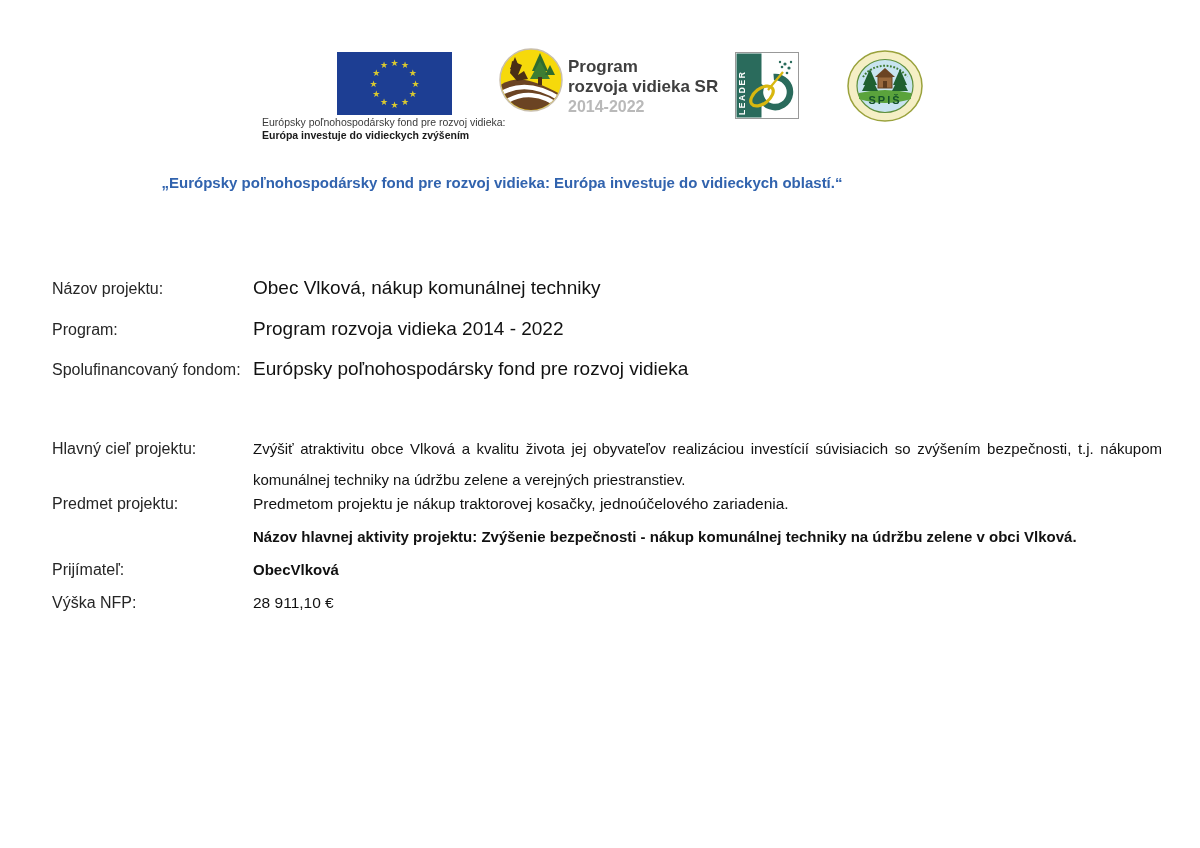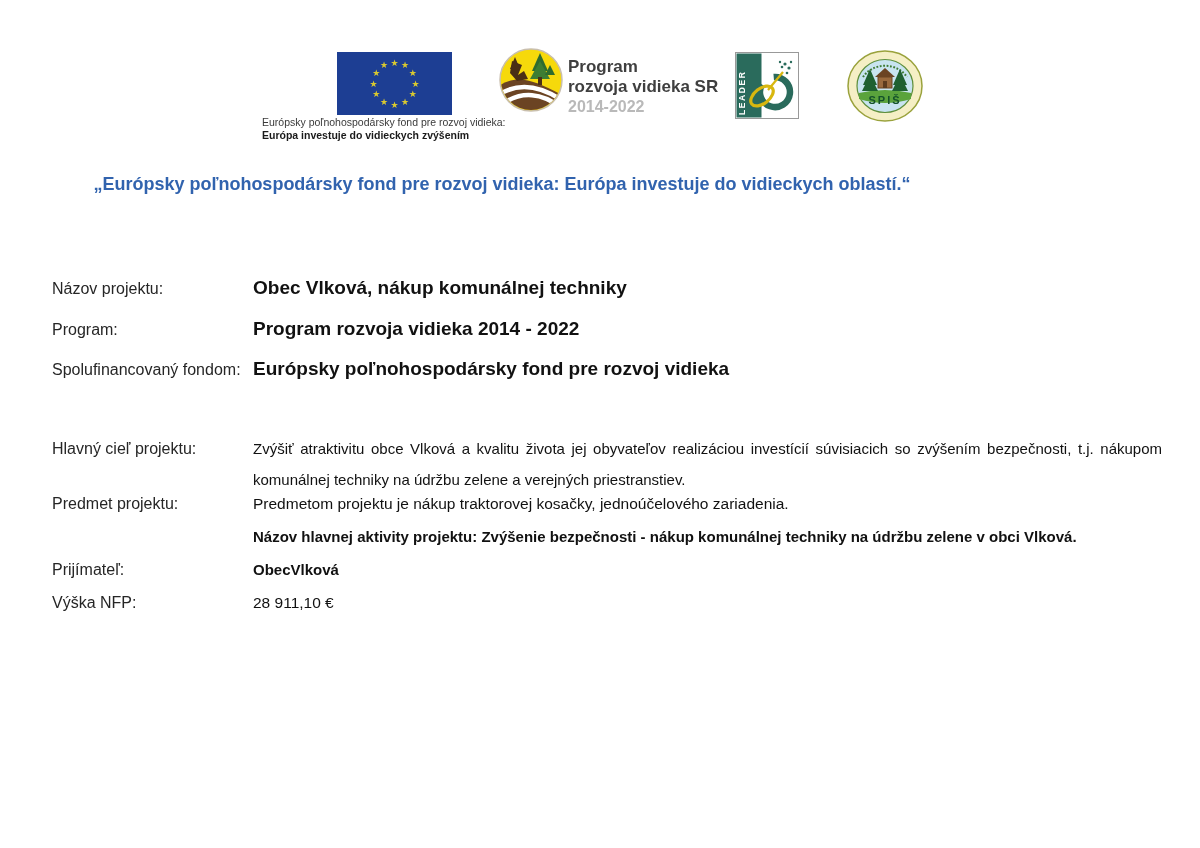--- a/index.html
+++ b/index.html
@@ -15,27 +15,27 @@
   .eu-caption .cap2{font-size:10.5px;line-height:13px;font-weight:bold;color:#1a1a1a;}
   .prv-icon{position:absolute;left:498px;top:47px;}
   .prv-text{position:absolute;left:568px;top:57px;}
   .prv-text .t1,.prv-text .t2{font-size:17px;font-weight:bold;color:var(--text-gray,#3f3f3f);line-height:20px;}
   .prv-text .t3{font-size:16px;color:var(--years-gray,#b9b9b9);line-height:19px;font-weight:bold;}
   .leader-icon{position:absolute;left:735px;top:52px;}
   .spis-icon{position:absolute;left:846px;top:49px;}
   
   .subtitle{
     position:absolute;left:0;top:174px;width:1004px;text-align:center;
-    font-size:18px;font-weight:bold;color:var(--subtitle-blue,#3163ae);
+    font-size:15px;font-weight:bold;color:var(--subtitle-blue,#3163ae);
   }
   
   .row{position:absolute;left:52px;width:1110px;display:flex;align-items:baseline;}
   .label{flex:none;width:201px;font-size:16px;color:#262626;}
   .value{flex:1;color:#111111;}
-  .value-title{font-size:19px;font-weight:bold;}
+  .value-title{font-size:19px;font-weight:normal;}
   .value-normal{font-size:15.5px;}
   .value-bold{font-size:15px;font-weight:bold;}
   .value-justified{font-size:15px;line-height:31px;text-align:justify;}
 </style>
 </head>
 <body>
 
 <div class="page">
 
   <div class="eu-flag" id="eu-flag">

